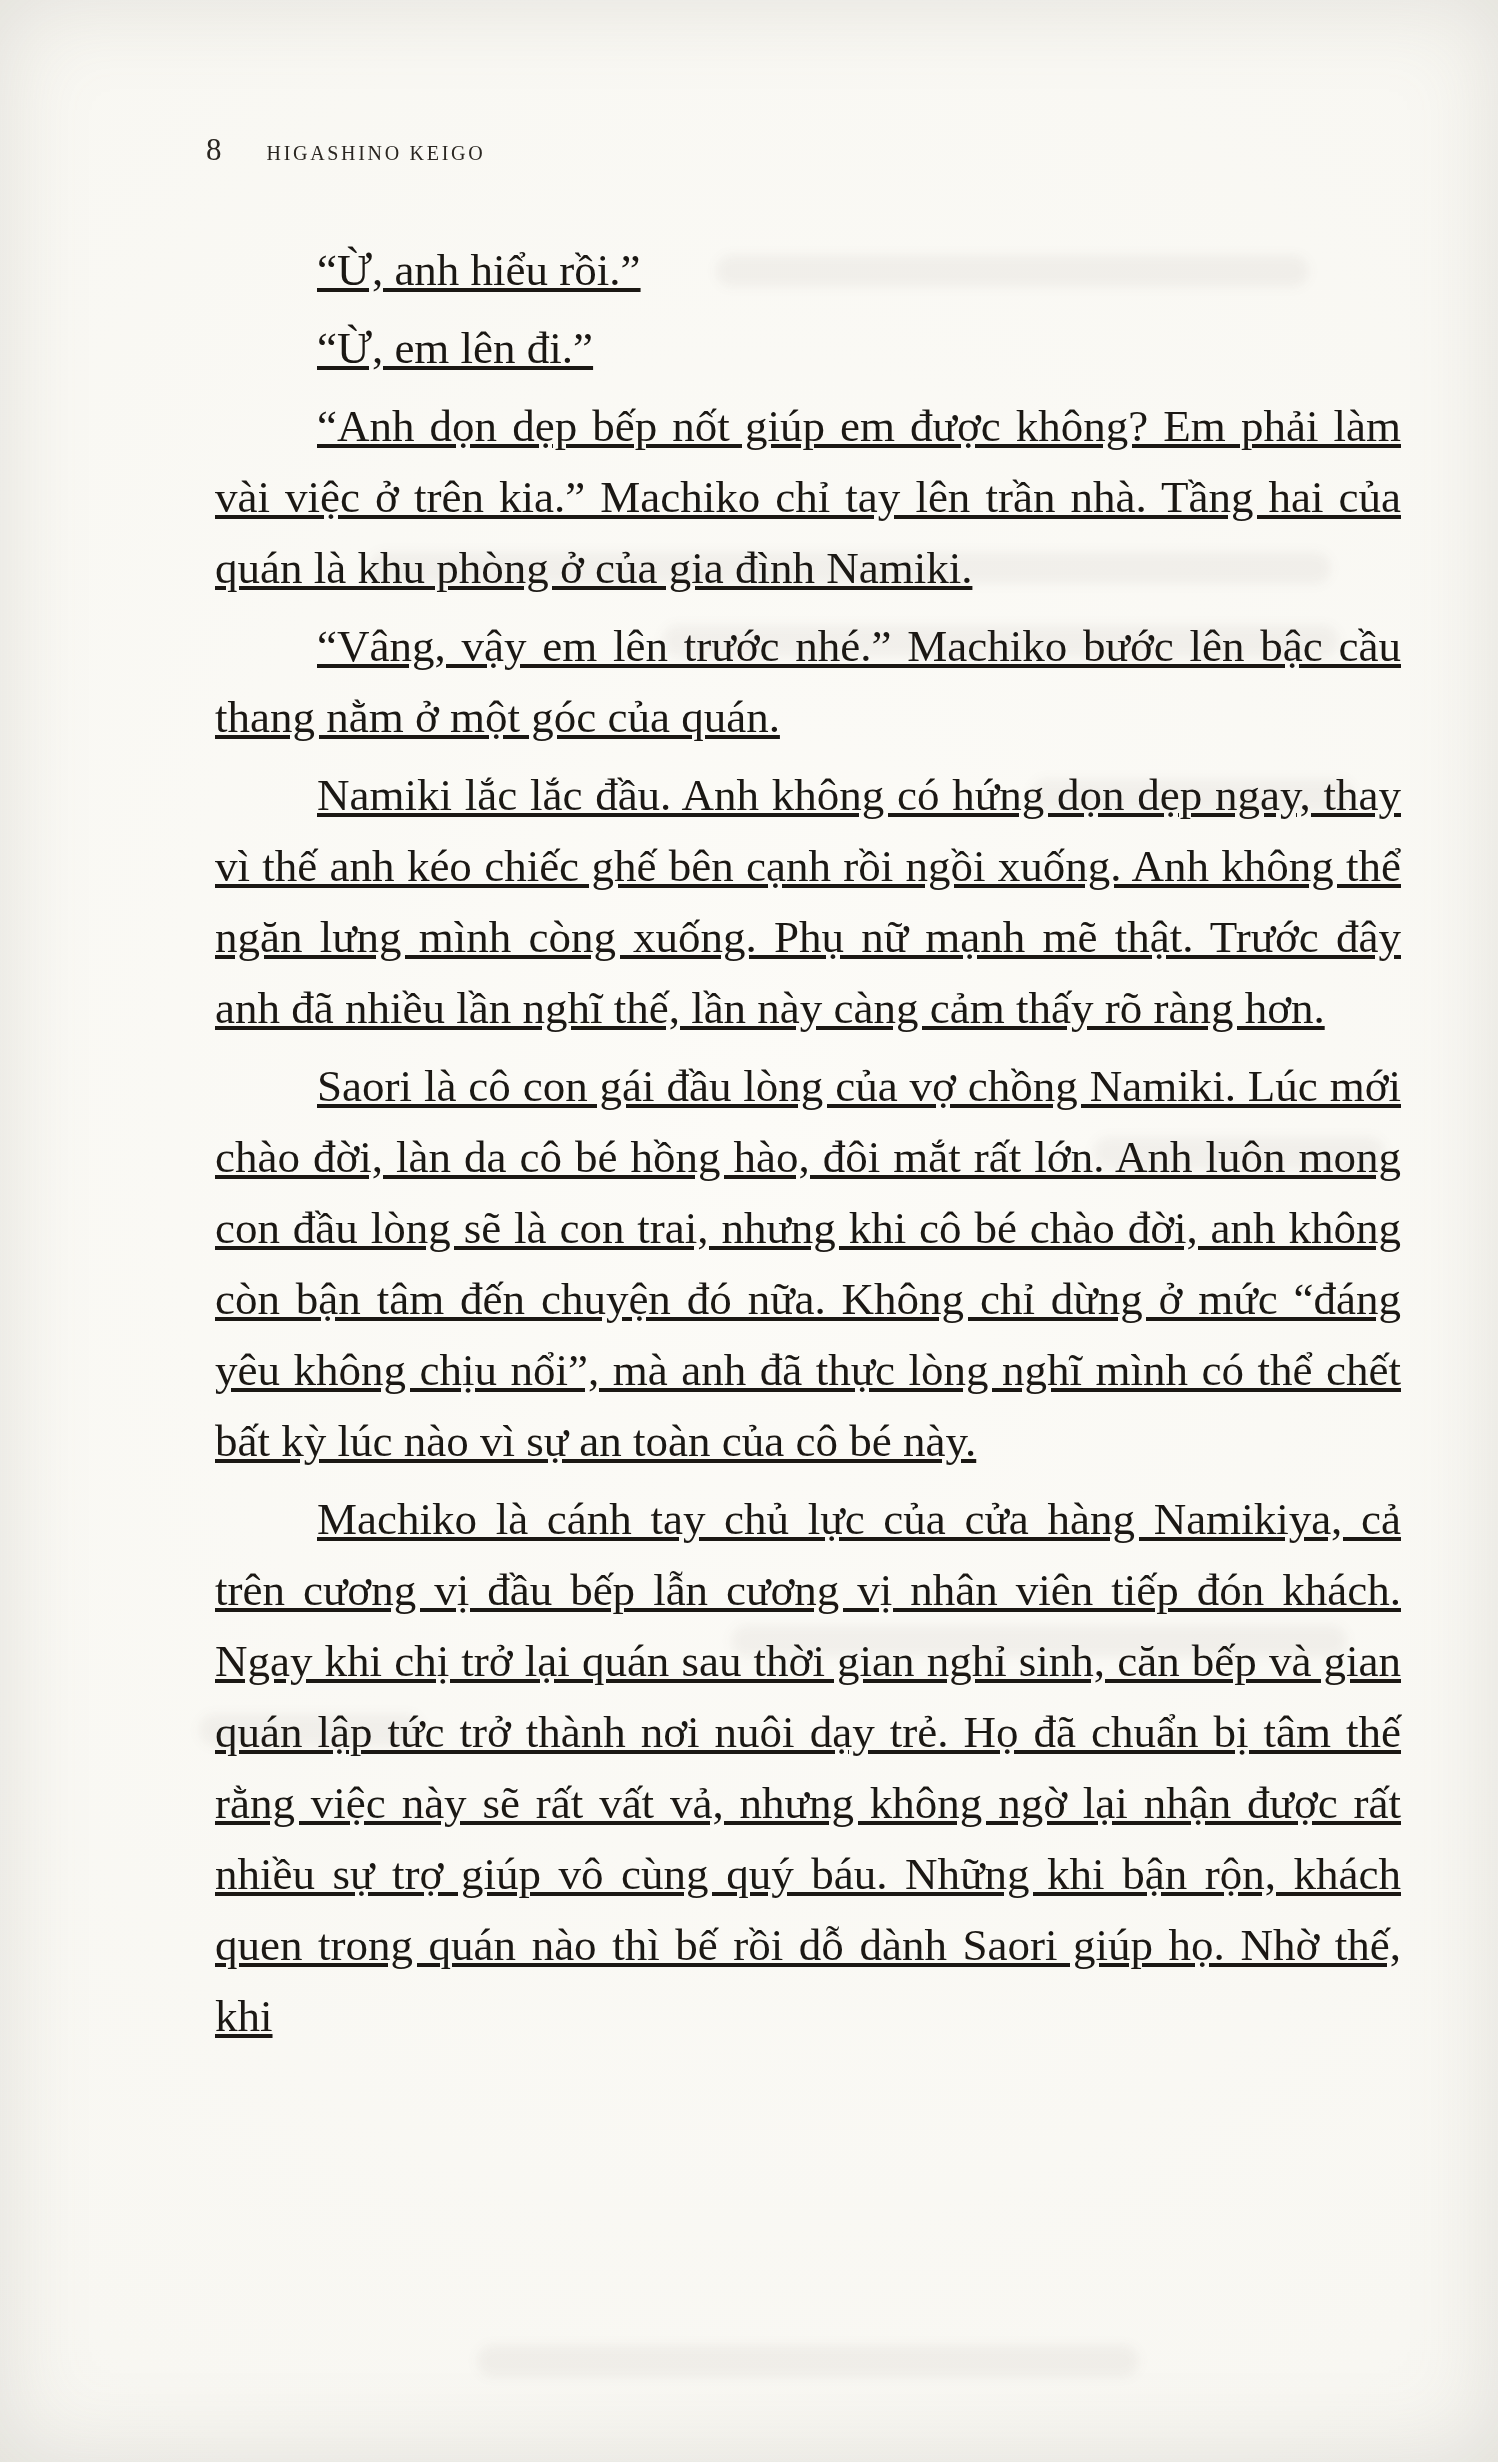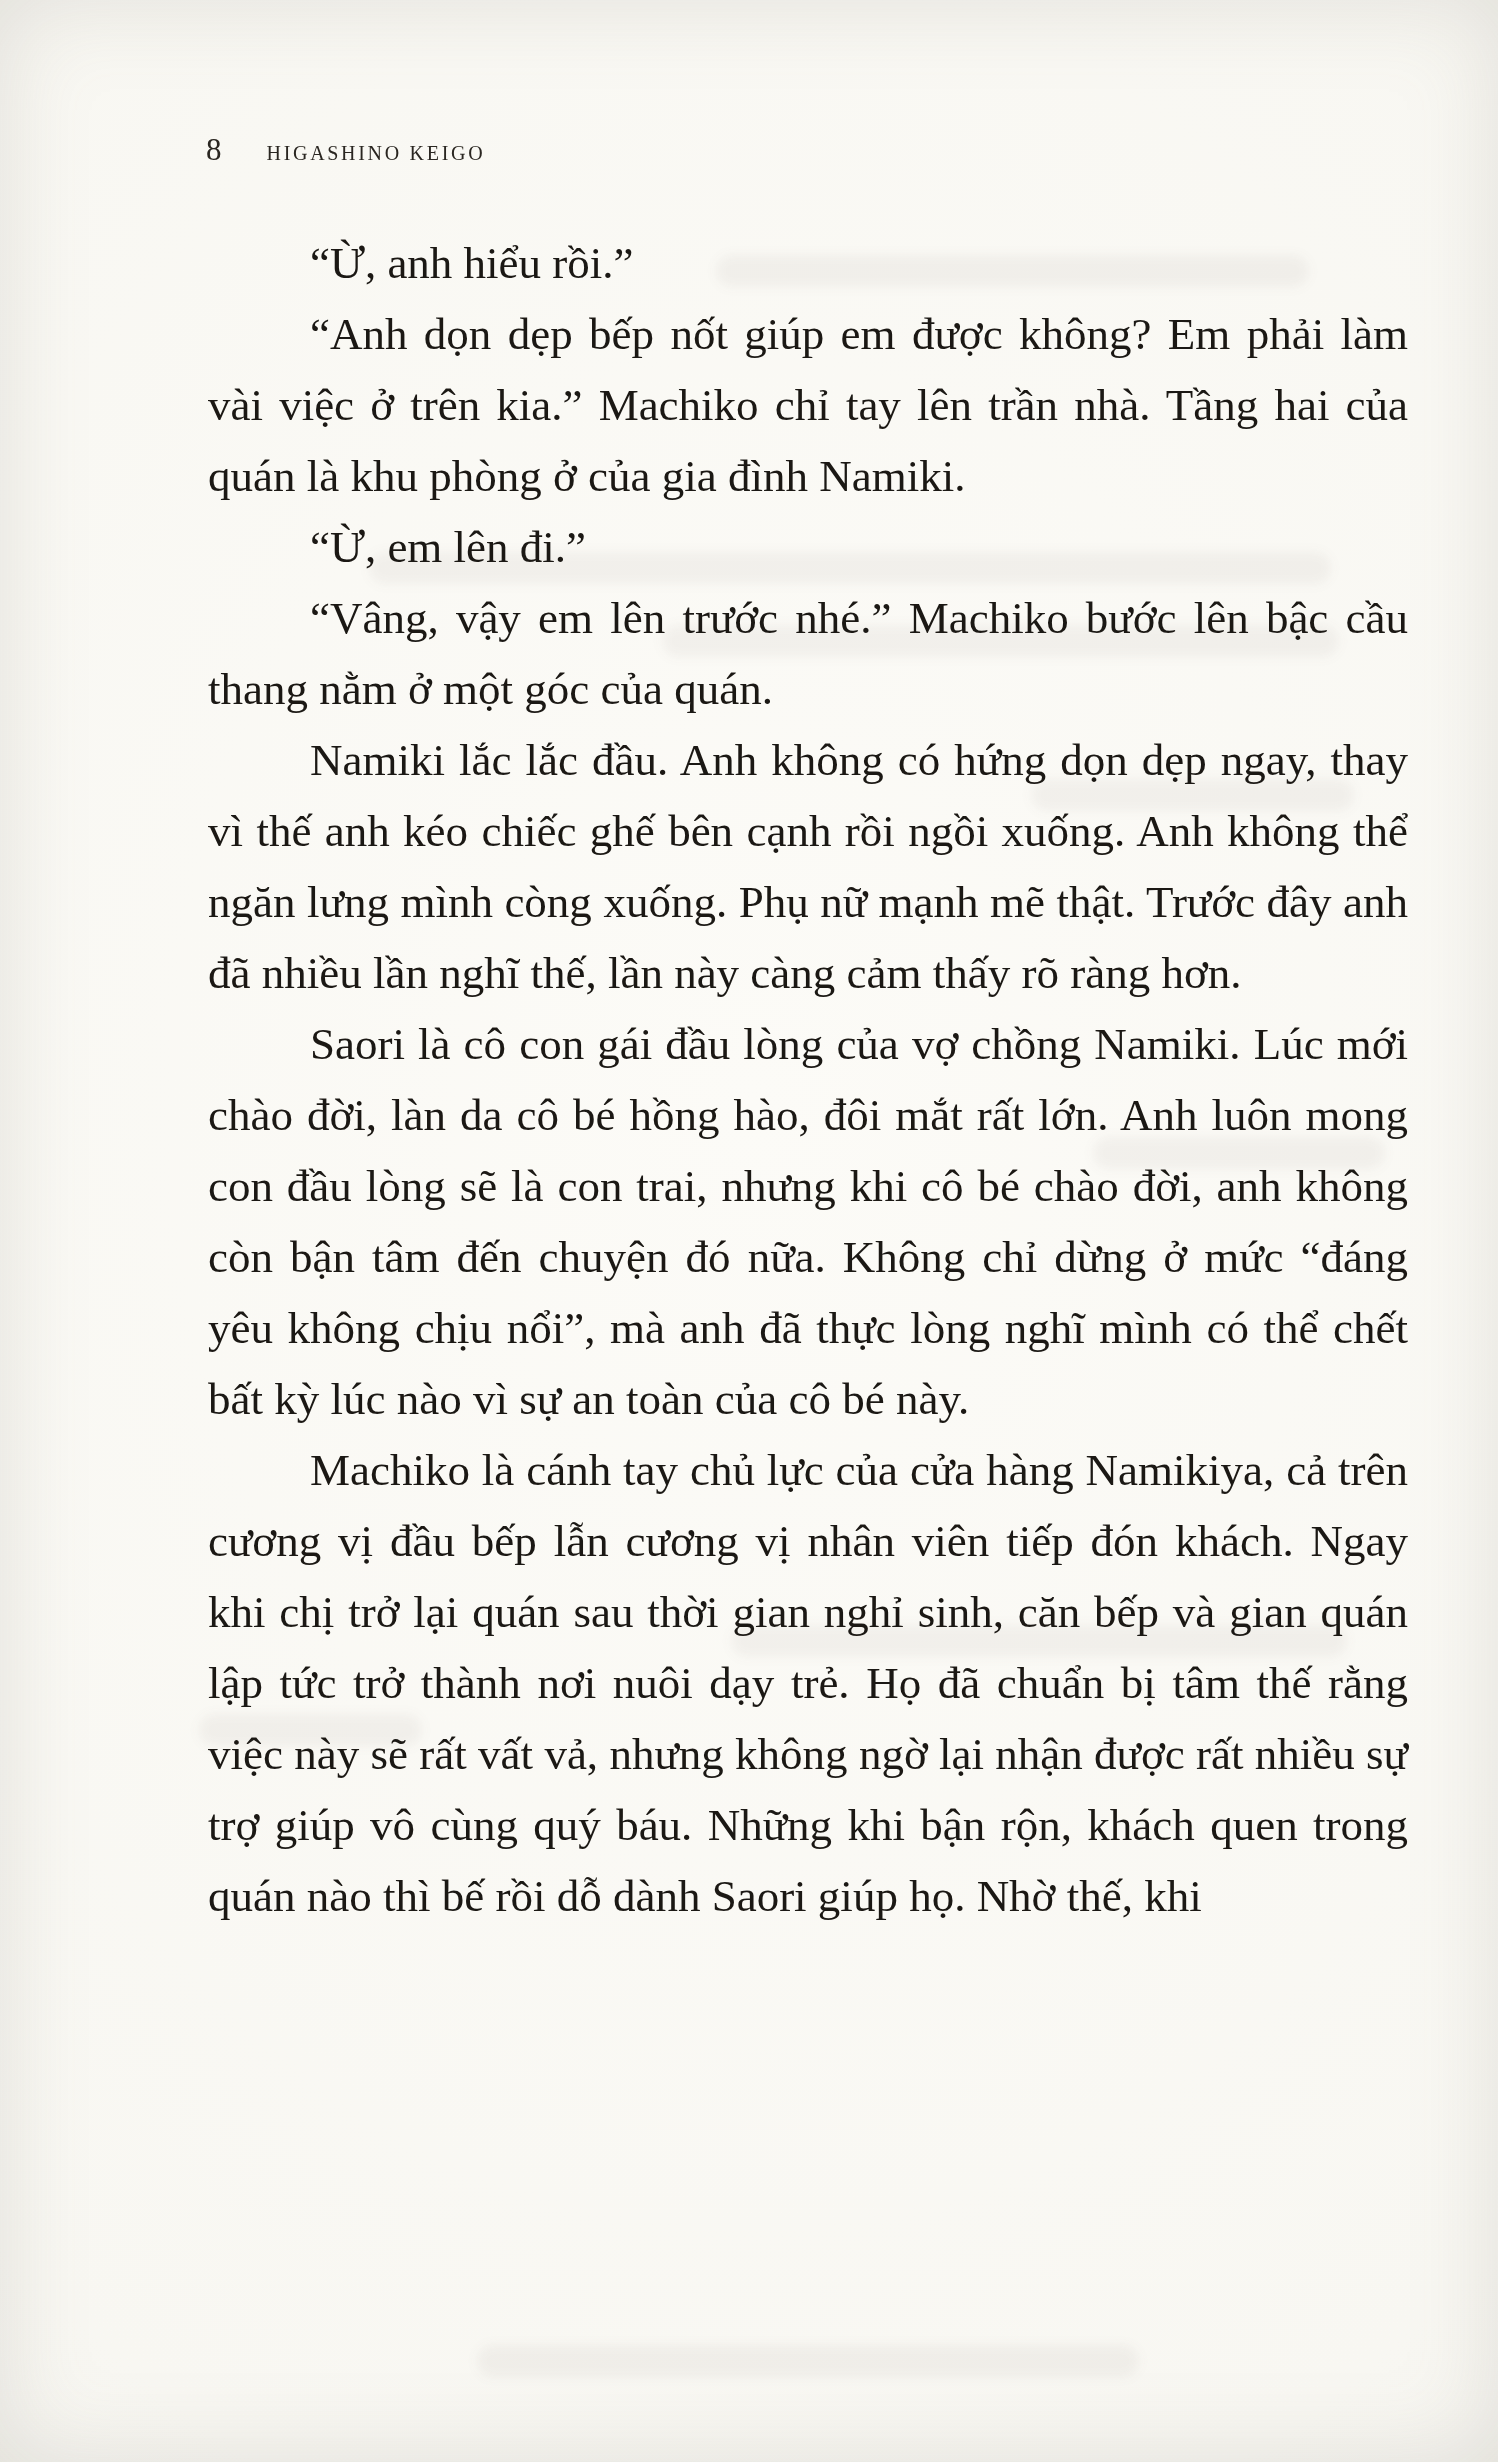--- a/index.html
+++ b/index.html
@@ -41,22 +41,23 @@
   .text-block {
     position: absolute;
     top: 228px;
     left: 208px;
     width: 1200px;
     font-size: 45px;
     line-height: 71px;
     text-align: justify;
   }
   .text-block p {
-    margin: 0;
+    margin: 7px;
     text-indent: 102px;
+    text-decoration: underline;
   }
   
   .ghost {
     position: absolute;
     height: 32px;
     border-radius: 16px;
     background: rgba(70, 64, 56, 0.05);
     filter: blur(5.4px);
     pointer-events: none;
   }
@@ -83,22 +84,22 @@
   <div class="ghost g7"></div>
   <div class="ghost g8"></div>
 
   <header class="page-header">
     <span class="page-number">8</span>
     <span class="running-title">HIGASHINO KEIGO</span>
   </header>
 
   <main class="text-block">
       <p>“Ừ, anh hiểu rồi.”</p>
+      <p>“Ừ, em lên đi.”</p>
       <p>“Anh dọn dẹp bếp nốt giúp em được không? Em phải làm vài việc ở trên kia.” Machiko chỉ tay lên trần nhà. Tầng hai của quán là khu phòng ở của gia đình Namiki.</p>
-      <p>“Ừ, em lên đi.”</p>
       <p>“Vâng, vậy em lên trước nhé.” Machiko bước lên bậc cầu thang nằm ở một góc của quán.</p>
       <p>Namiki lắc lắc đầu. Anh không có hứng dọn dẹp ngay, thay vì thế anh kéo chiếc ghế bên cạnh rồi ngồi xuống. Anh không thể ngăn lưng mình còng xuống. Phụ nữ mạnh mẽ thật. Trước đây anh đã nhiều lần nghĩ thế, lần này càng cảm thấy rõ ràng hơn.</p>
       <p>Saori là cô con gái đầu lòng của vợ chồng Namiki. Lúc mới chào đời, làn da cô bé hồng hào, đôi mắt rất lớn. Anh luôn mong con đầu lòng sẽ là con trai, nhưng khi cô bé chào đời, anh không còn bận tâm đến chuyện đó nữa. Không chỉ dừng ở mức “đáng yêu không chịu nổi”, mà anh đã thực lòng nghĩ mình có thể chết bất kỳ lúc nào vì sự an toàn của cô bé này.</p>
       <p>Machiko là cánh tay chủ lực của cửa hàng Namikiya, cả trên cương vị đầu bếp lẫn cương vị nhân viên tiếp đón khách. Ngay khi chị trở lại quán sau thời gian nghỉ sinh, căn bếp và gian quán lập tức trở thành nơi nuôi dạy trẻ. Họ đã chuẩn bị tâm thế rằng việc này sẽ rất vất vả, nhưng không ngờ lại nhận được rất nhiều sự trợ giúp vô cùng quý báu. Những khi bận rộn, khách quen trong quán nào thì bế rồi dỗ dành Saori giúp họ. Nhờ thế, khi</p>
     </main>
 
 </div>
 
 
 </body></html>

